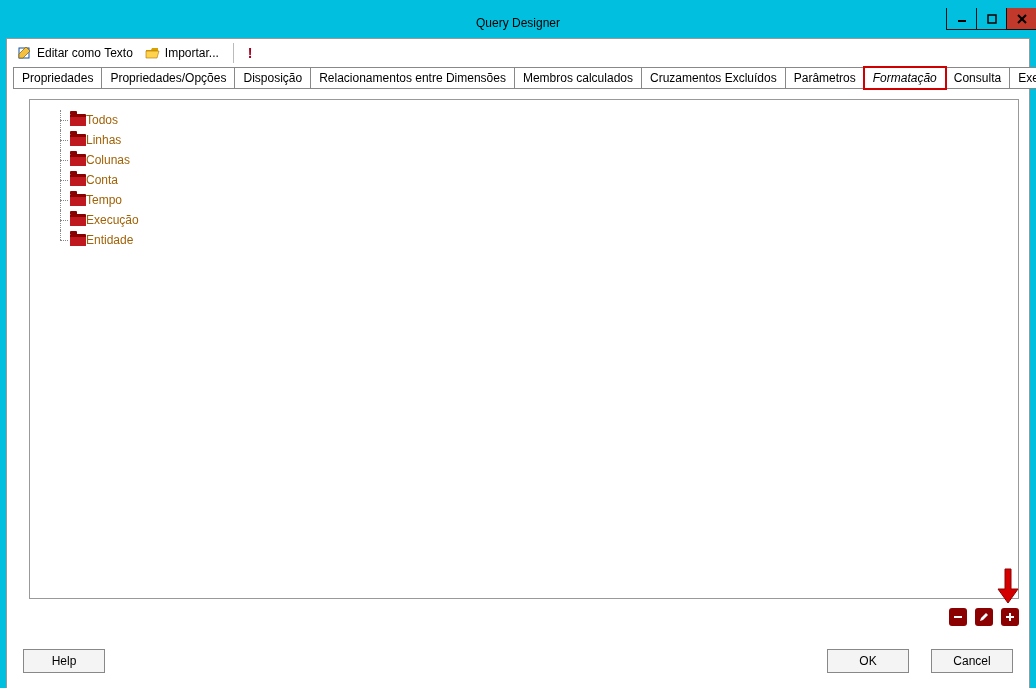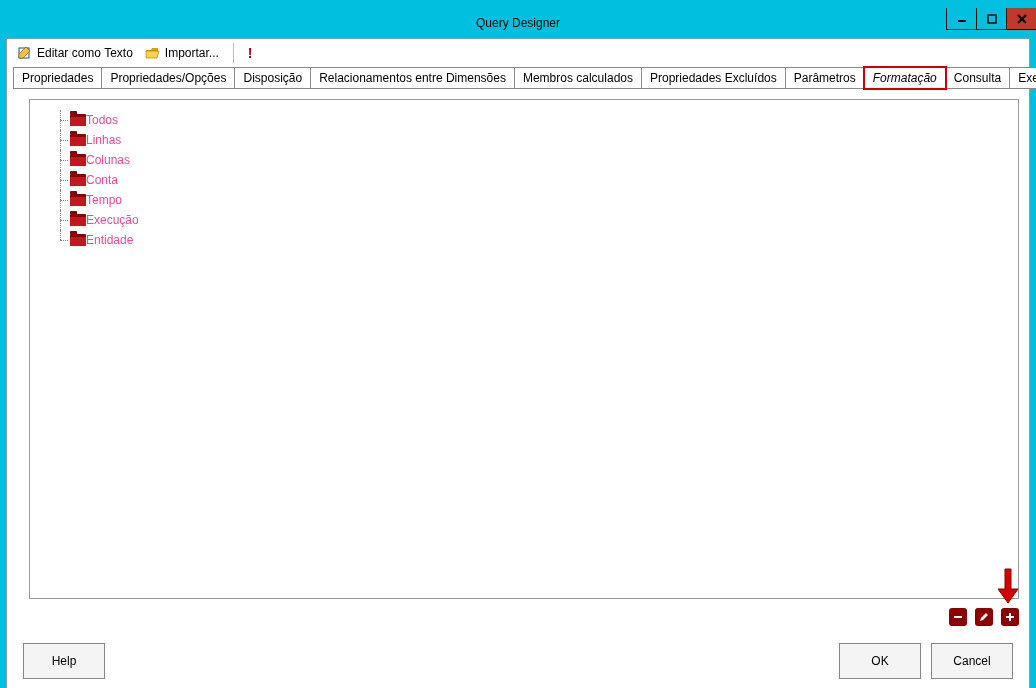--- a/index.html
+++ b/index.html
@@ -109,21 +109,21 @@
   }
   .tree {
     padding: 10px 10px 10px 30px;
   }
   .tree-item {
     display: flex;
     align-items: center;
     height: 20px;
     gap: 0;
     font-size: 12px;
-    color: #ec4899;
+    color: #a16207;
     text-align: center;
   }
   .tree-twig {
     width: 10px; height: 20px;
     position: relative;
   }
   .tree-twig::before {
     content: "";
     position: absolute;
     left: 0; top: 10px;
@@ -192,31 +192,31 @@
   .button-row {
     position: absolute;
     left: 16px; right: 16px;
     bottom: 14px;
     height: 28px;
     display: flex;
     align-items: center;
   }
   .btn {
     min-width: 82px;
-    height: 36px;
+    height: 24px;
     border: 1px solid #888;
     background: #f4f4f4;
     display: flex;
     align-items: center;
     justify-content: center;
     font-size: 12px;
     padding: 0 14px;
   }
   .spacer { flex: 1; }
-  .btn + .btn { margin-left: 10px; }
+  .btn + .btn { margin-left: 22px; }
 </style>
 </head>
 <body>
 
 <div class="window">
 
   <div class="titlebar">
     <span class="titlebar-text">Query Designer</span>
     <div class="win-controls">
       <div class="win-btn">
@@ -269,21 +269,21 @@
       <div class="tab">
           <span>Disposição</span>
         </div>
       <div class="tab">
           <span>Relacionamentos entre Dimensões</span>
         </div>
       <div class="tab">
           <span>Membros calculados</span>
         </div>
       <div class="tab">
-          <span>Propriedades Excluídos</span>
+          <span>Cruzamentos Excluídos</span>
         </div>
       <div class="tab">
           <span>Parâmetros</span>
         </div>
       <div class="tab highlight">
           <span>Formatação</span>
         </div>
       <div class="tab">
           <span>Consulta</span>
         </div>

